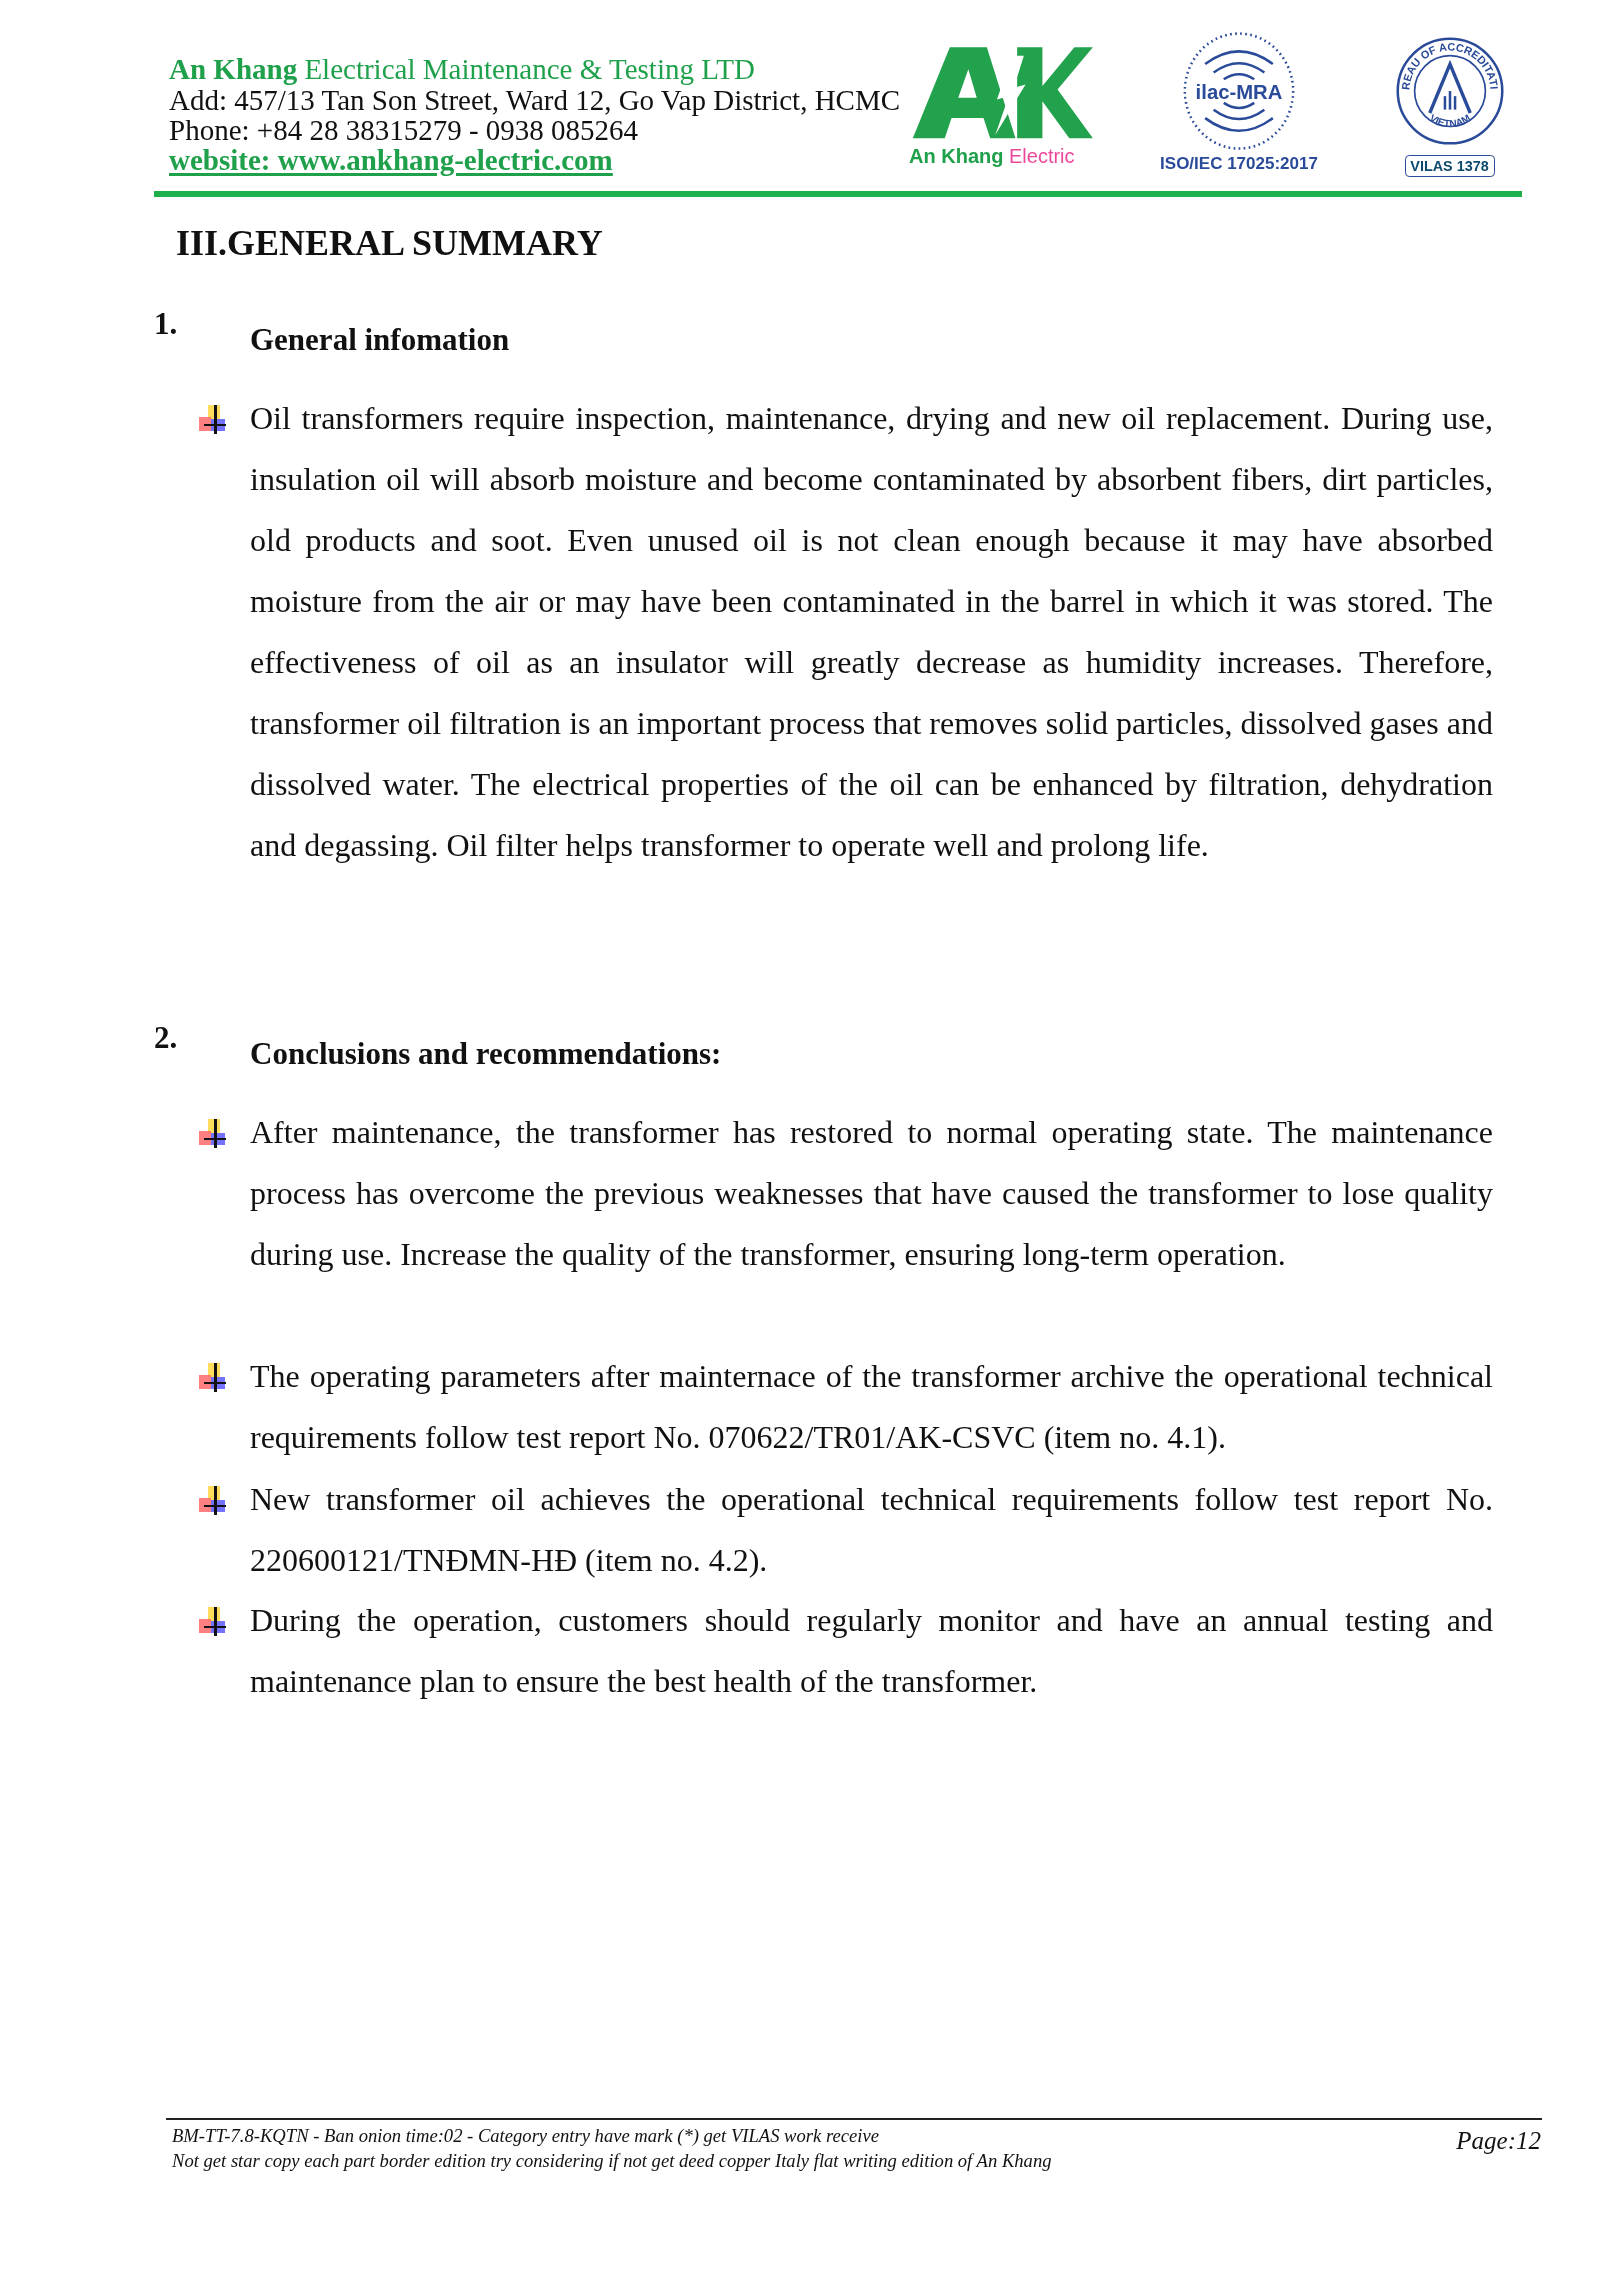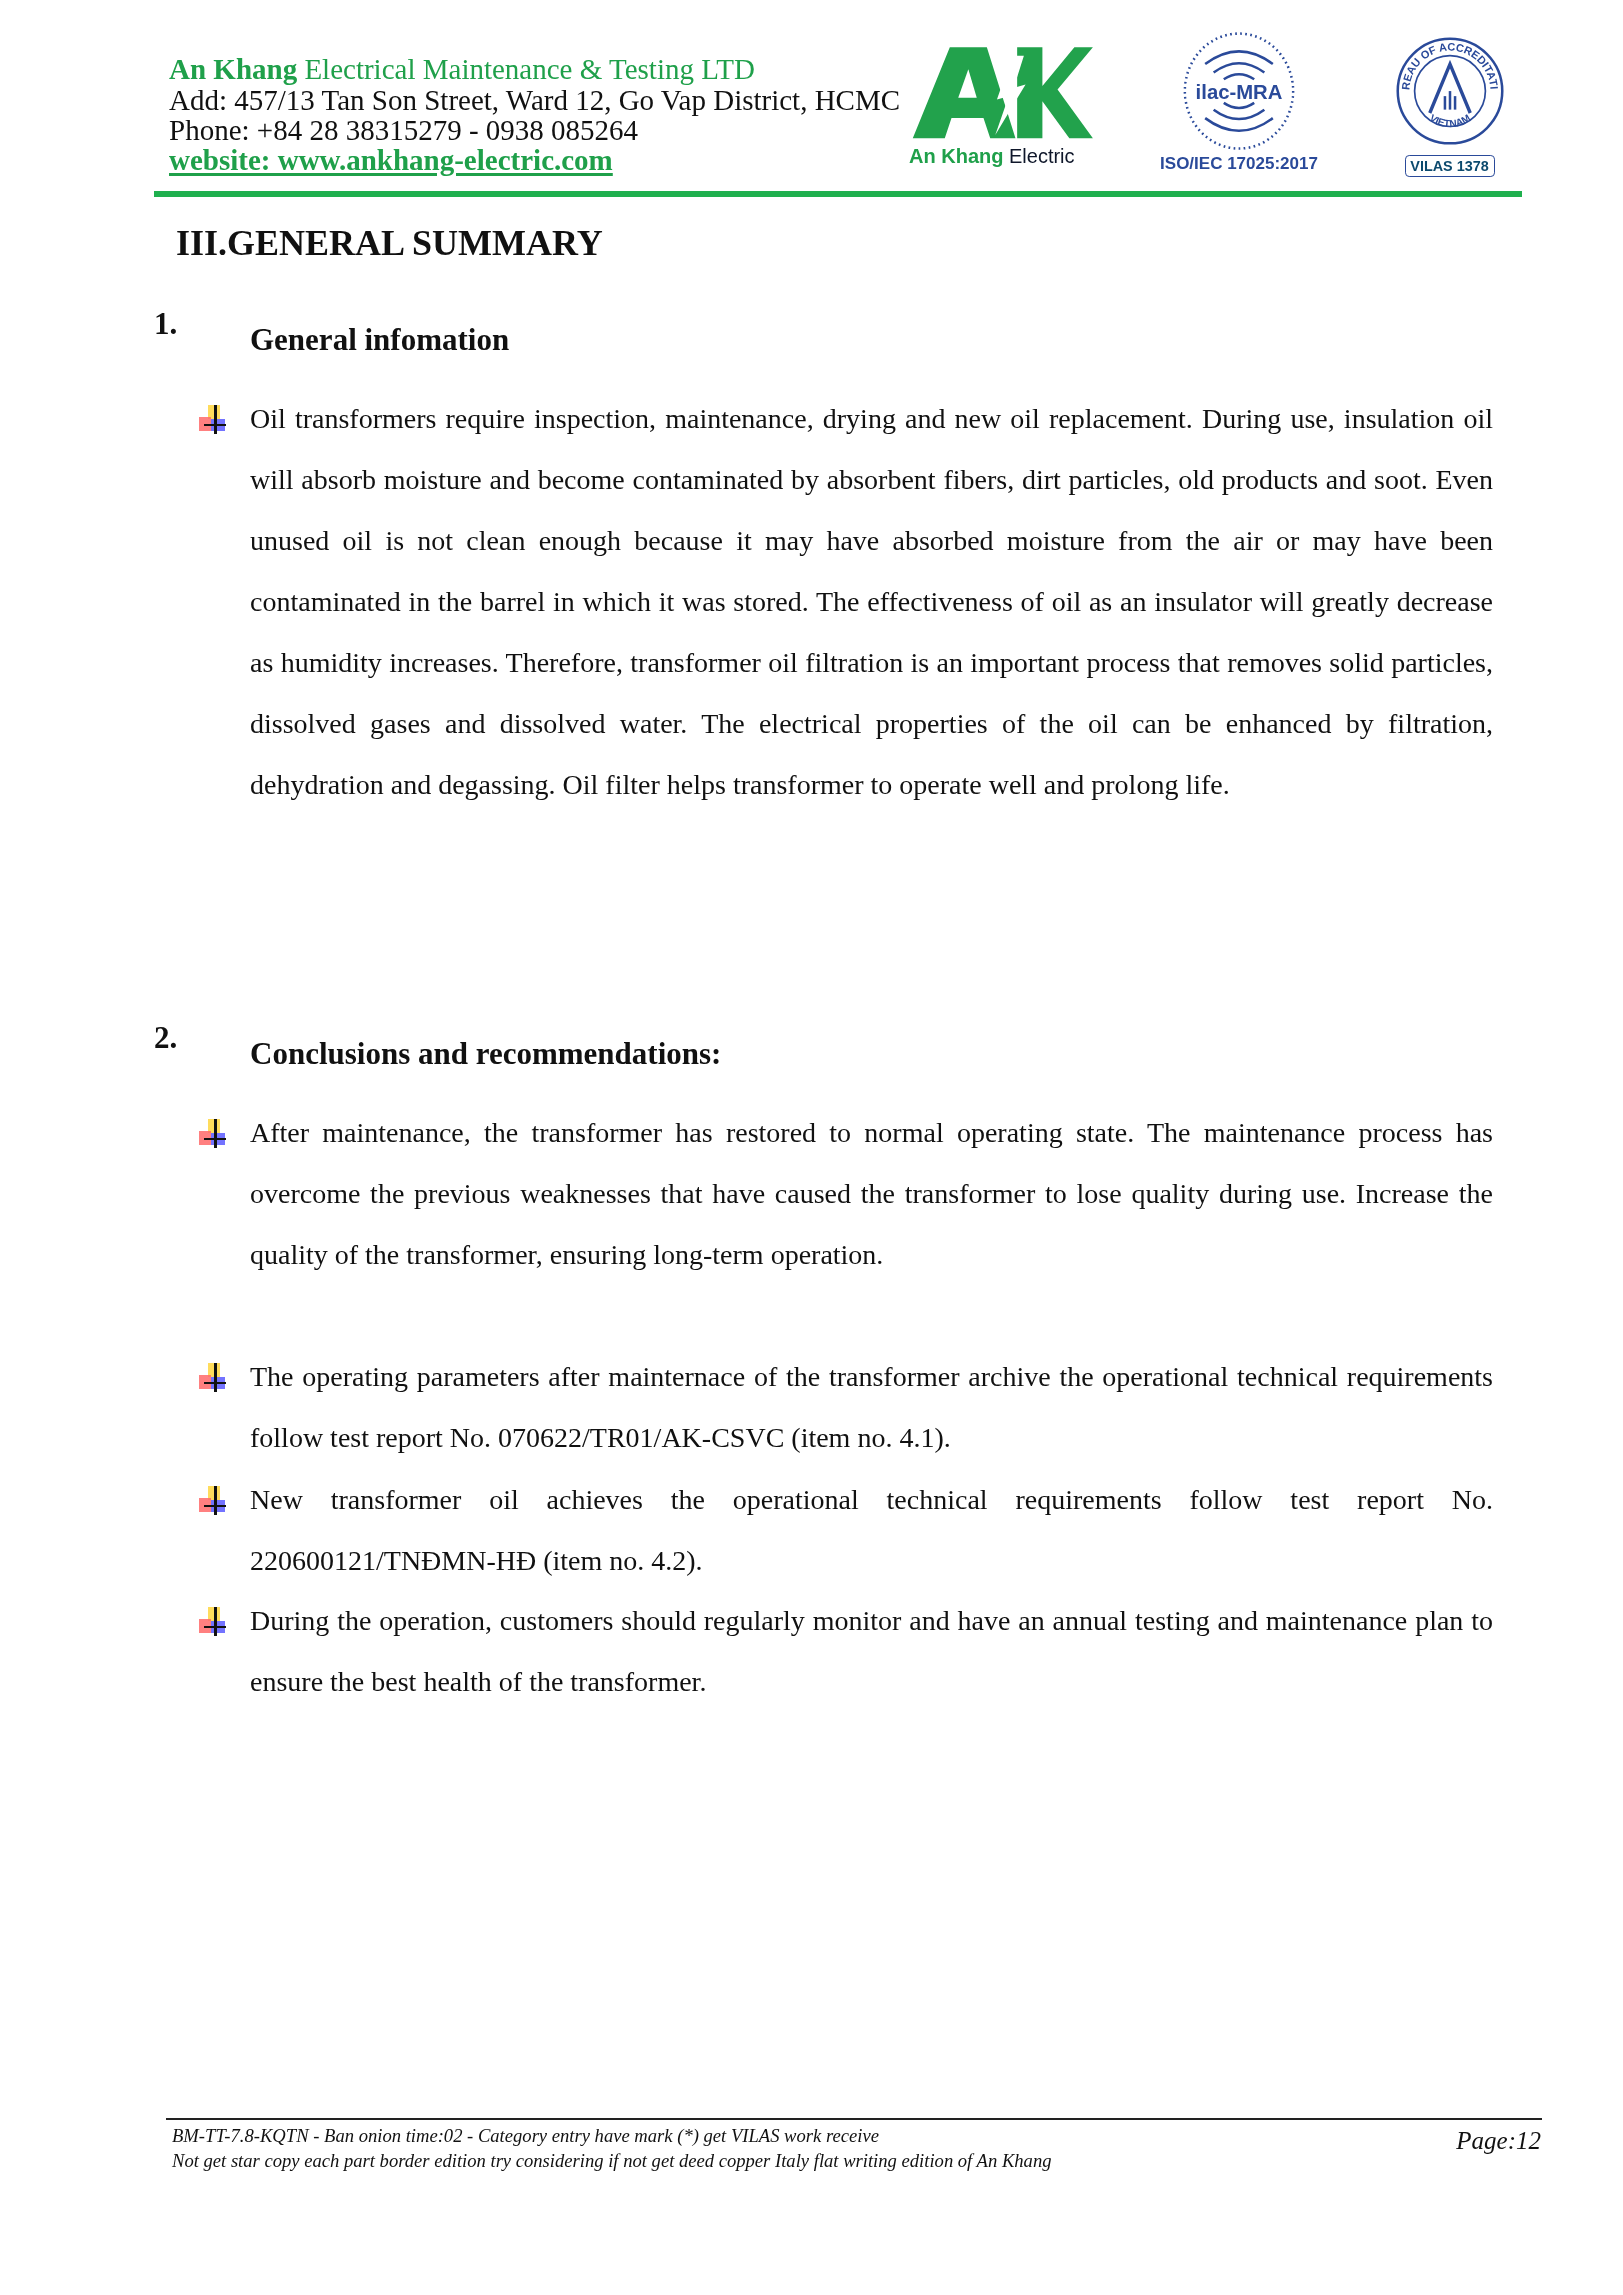--- a/index.html
+++ b/index.html
@@ -12,36 +12,36 @@
   .hdr-company b { font-weight: bold; }
   .hdr-addr { top: 85px; color: #111; }
   .hdr-phone { top: 115px; color: #111; }
   .hdr-web { top: 145px; color: #1fa04a; font-weight: bold; text-decoration: underline; text-decoration-thickness: 2.5px; text-underline-offset: 3.4px; }
   .green-rule { position: absolute; left: 154px; top: 191px; width: 1368px; height: 6px; background: #1fb04e; }
 
   
   .logo-ak { position: absolute; left: 909px; top: 44px; width: 186px; height: 134px; }
   .logo-ak-text { position: absolute; left: 0; top: 101px; width: 186px; font-family: "Liberation Sans", "DejaVu Sans", sans-serif; font-size: 20px; white-space: nowrap; }
   .logo-ak-text .g { color: #1fa04a; font-weight: bold; }
-  .logo-ak-text .k { color: #0f172a; }
+  .logo-ak-text .k { color: #ec4899; }
   .logo-ilac { position: absolute; left: 1146px; top: 30px; width: 186px; height: 152px; }
   .iso-label { position: absolute; left: 0; top: 124px; width: 186px; text-align: center;
                font-family: "Liberation Sans", "DejaVu Sans", sans-serif; font-weight: bold; font-size: 17px; color: #2a4a9a; white-space: nowrap; }
   .logo-vilas { position: absolute; left: 1391px; top: 30px; width: 118px; height: 152px; }
   .vilas-label { position: absolute; left: 13.5px; top: 125px; width: 88px; height: 20px; border: 1.7px solid #2a4a9a; border-radius: 4.2px;
                  text-align: center; line-height: 20px; font-family: "Liberation Sans", "DejaVu Sans", sans-serif; font-weight: bold; font-size: 14.4px; color: #0c4a6e; }
 
   
   .sec-title { position: absolute; left: 154px; top: 222px; font-size: 36px; font-weight: bold; white-space: nowrap; }
   .sec-title .num { display: inline-block; width: 73px; text-align: right; }
   .sub-head { position: absolute; left: 154px; font-size: 31px; font-weight: bold; white-space: nowrap; }
   .sub-head .num { position: absolute; left: 0; }
   .sub-head .txt { position: absolute; left: 96px; white-space: nowrap; margin-top: 16px; }
 
-  .bullet-block { position: absolute; left: 250px; width: 1243px; font-size: 28px; line-height: 61px; text-align: justify; }
+  .bullet-block { position: absolute; left: 250px; width: 1243px; font-size: 32px; line-height: 61px; text-align: justify; }
   .bullet-icon { position: absolute; left: -51px; top: 17px; width: 29px; height: 29px; }
   .bullet-icon .y { position: absolute; left: 9.3px; top: 0; width: 12px; height: 13.5px; background: #ffd84a; opacity: .9; }
   .bullet-icon .r { position: absolute; left: 0; top: 12px; width: 12px; height: 13.5px; background: #ff6a6a; opacity: .85; }
   .bullet-icon .b { position: absolute; left: 12px; top: 13.5px; width: 13.5px; height: 12px; background: #5a5aff; opacity: .85; }
   .bullet-icon .v { position: absolute; left: 15px; top: 0px; width: 2.5px; height: 29px; background: #111; }
   .bullet-icon .h { position: absolute; left: 5px; top: 18.6px; width: 22px; height: 2.5px; background: #111; }
 
   
   .foot-rule { position: absolute; left: 166px; top: 2118px; width: 1376px; height: 1.7px; background: #222; }
   .foot-lines { position: absolute; left: 172px; top: 2124px; font-style: italic; font-size: 18.6px; line-height: 24.5px; white-space: nowrap; color: #111; }

